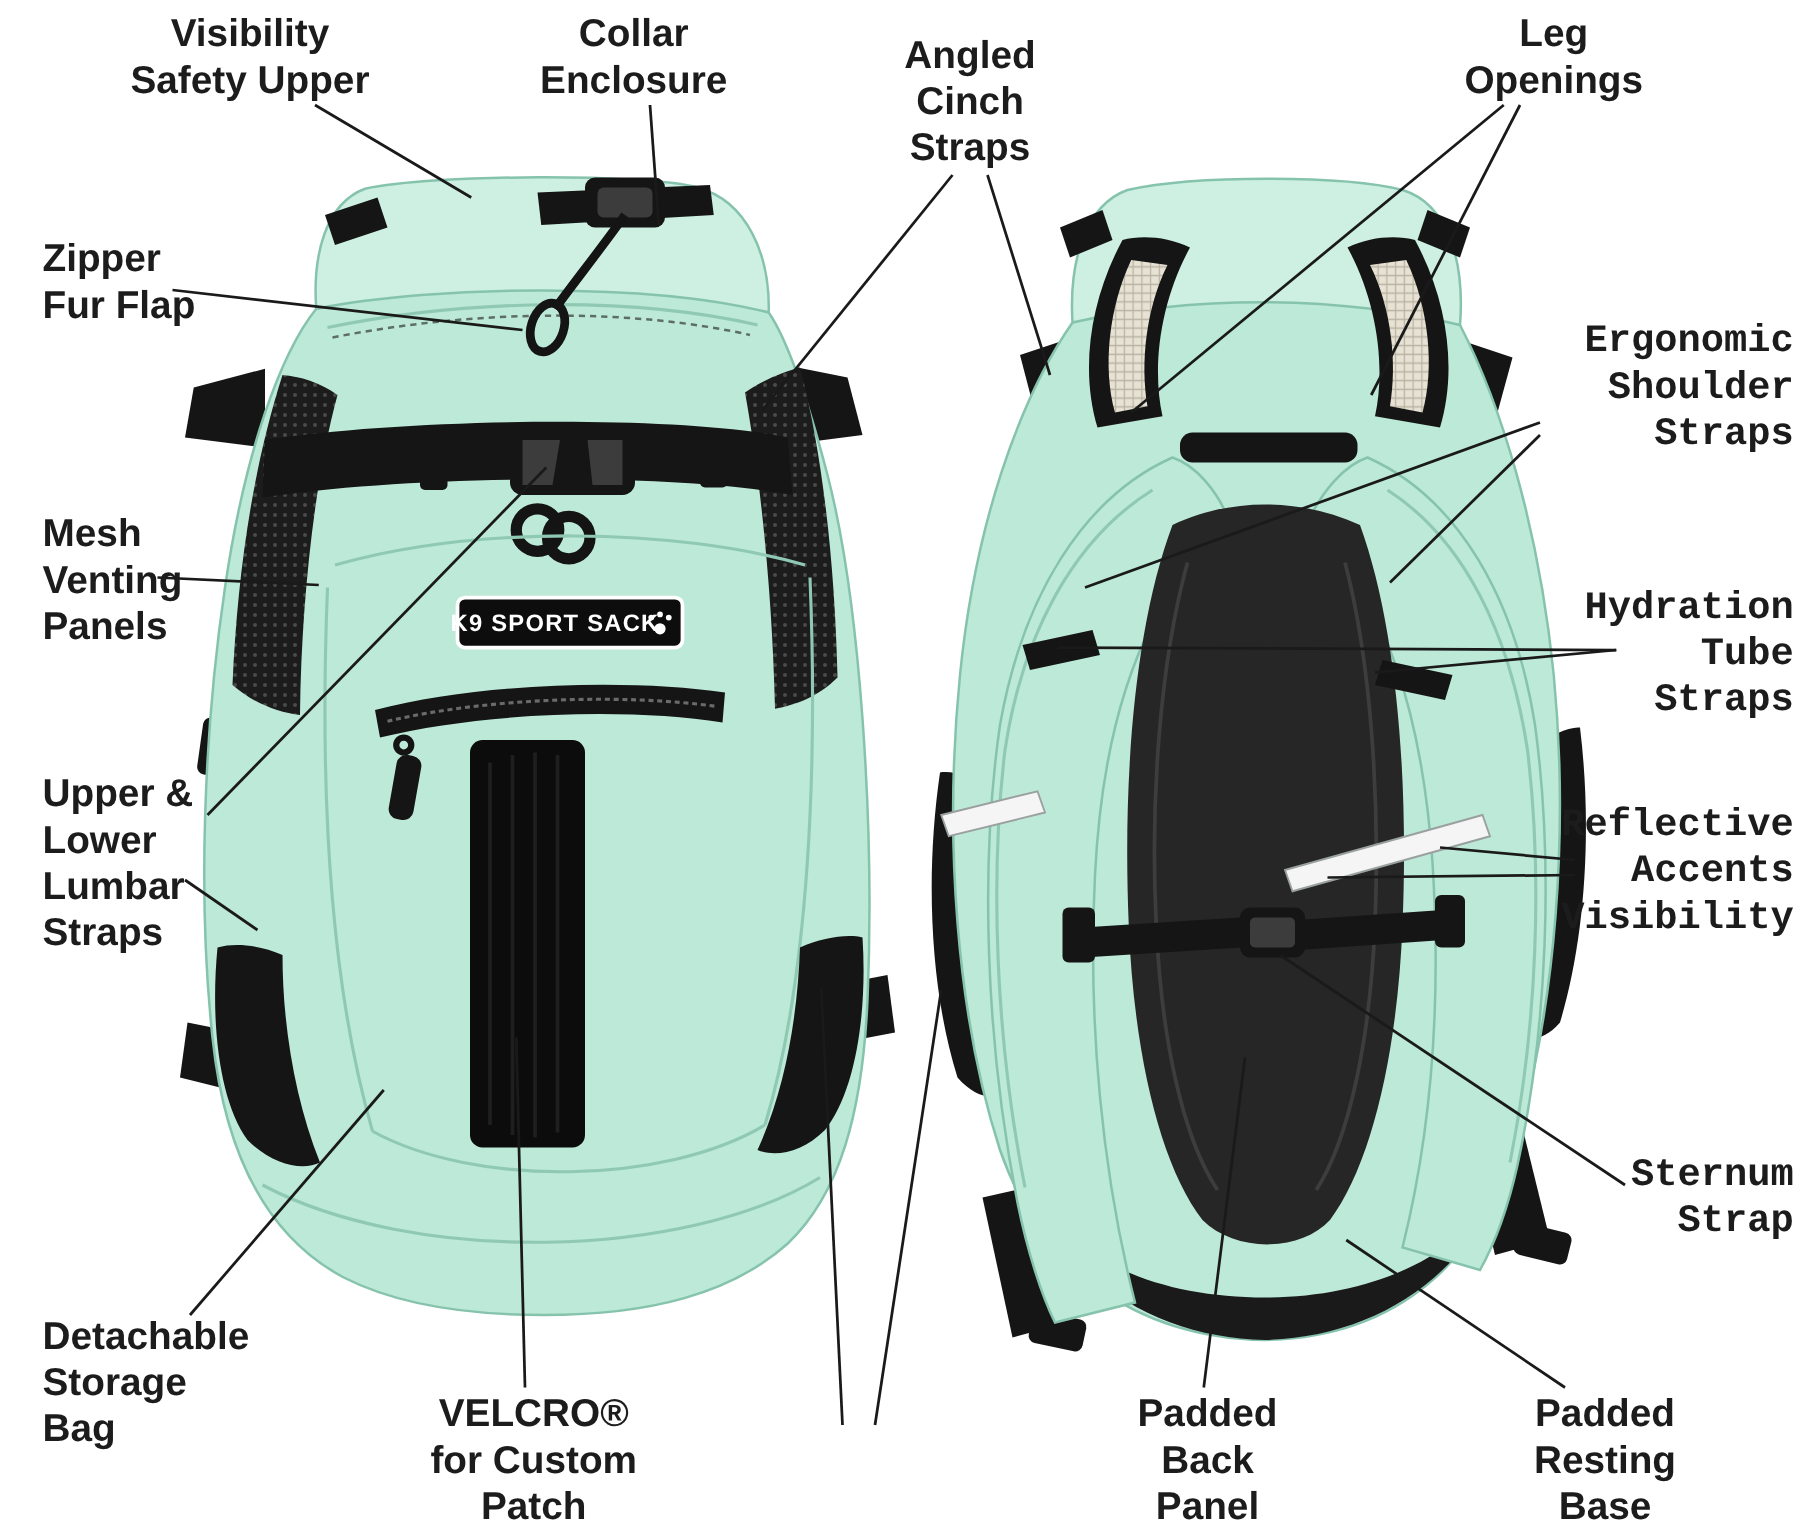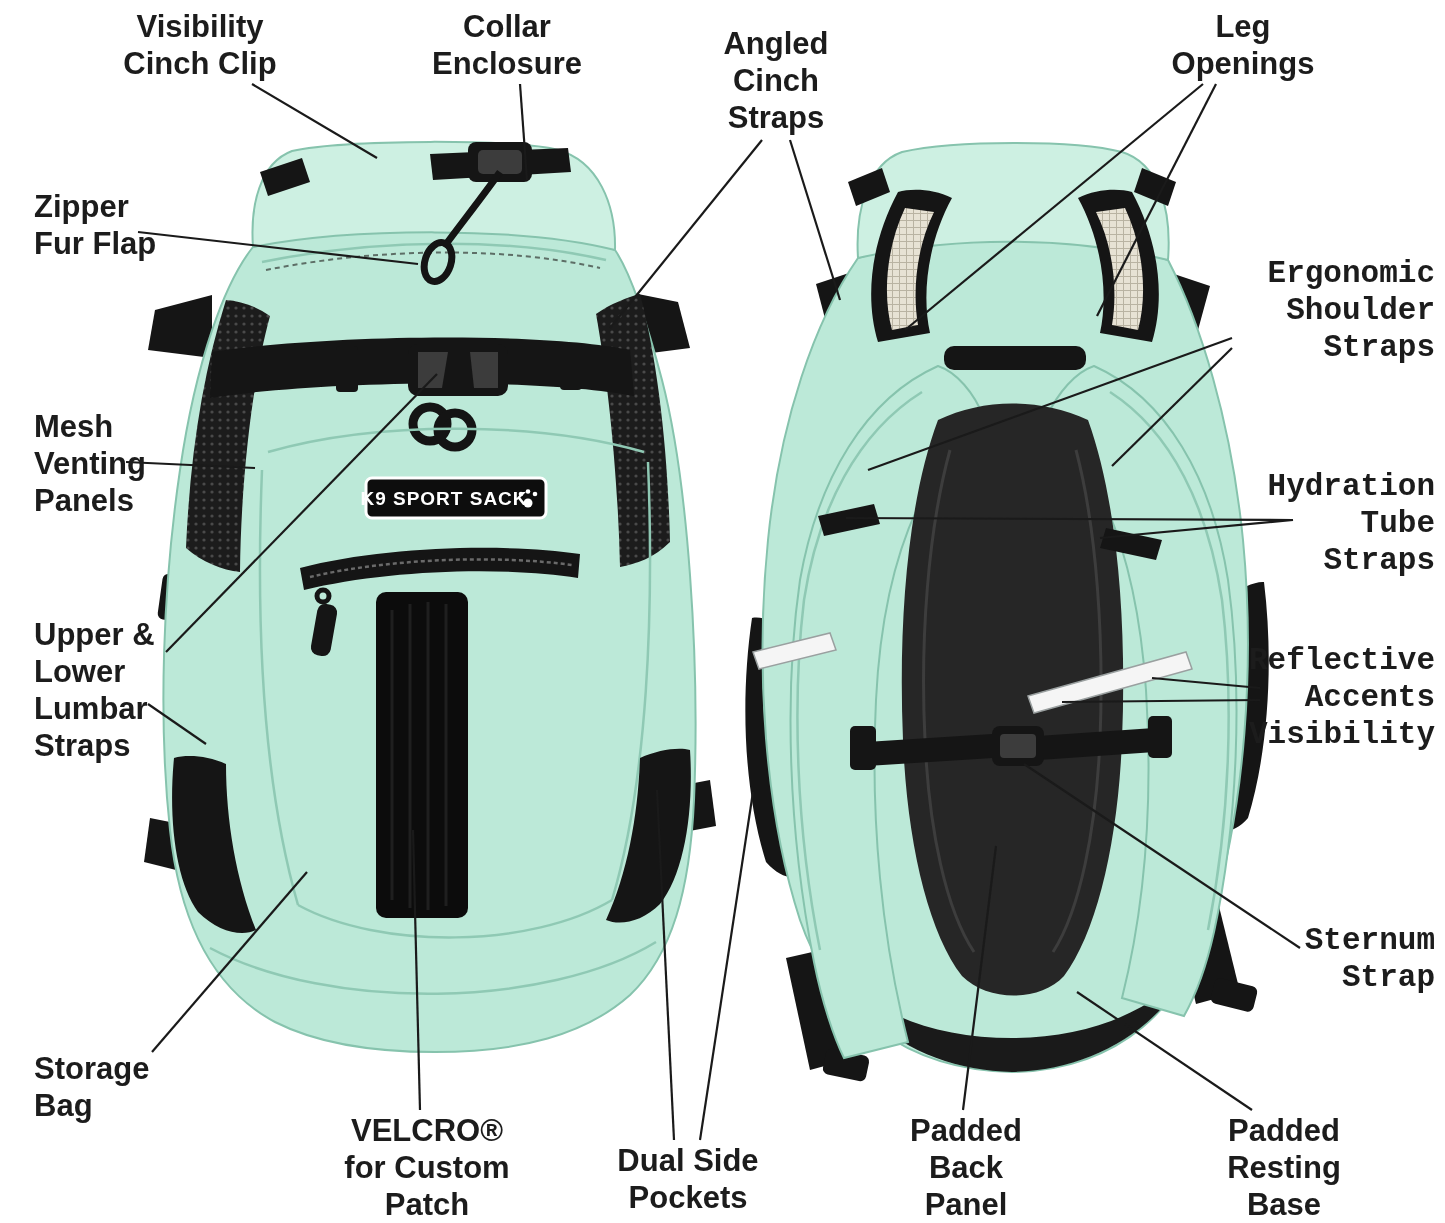--- a/index.html
+++ b/index.html
@@ -192,21 +192,21 @@
       <line x1="420" y1="1110" x2="413" y2="830"></line>
       <line x1="674" y1="1140" x2="657" y2="790"></line>
       <line x1="700" y1="1140" x2="753" y2="792"></line>
       <line x1="963" y1="1110" x2="996" y2="846"></line>
       <line x1="1252" y1="1110" x2="1077" y2="992"></line>
     </g>
   </svg>
 
   <div class="label align-center" style="left:100px;top:8px;width:200px">
       <div>Visibility</div>
-      <div>Cinch Clip</div>
+      <div>Safety Upper</div>
     </div>
   <div class="label align-center" style="left:407px;top:8px;width:200px">
       <div>Collar</div>
       <div>Enclosure</div>
     </div>
   <div class="label align-center" style="left:696px;top:25px;width:160px">
       <div>Angled</div>
       <div>Cinch</div>
       <div>Straps</div>
     </div>
@@ -242,32 +242,29 @@
   <div class="label align-right" style="left:1237px;top:642px;width:198px">
       <div>Reflective</div>
       <div>Accents</div>
       <div>Visibility</div>
     </div>
   <div class="label align-right" style="left:1237px;top:922px;width:198px">
       <div>Sternum</div>
       <div>Strap</div>
     </div>
   <div class="label align-left" style="left:8px;top:1050px;width:210px">
+      <div>Detachable</div>
       <div>Storage</div>
       <div>Bag</div>
     </div>
   <div class="label align-center" style="left:317px;top:1112px;width:220px">
       <div>VELCRO®</div>
       <div>for Custom</div>
       <div>Patch</div>
     </div>
-  <div class="label align-center" style="left:588px;top:1142px;width:200px">
-      <div>Dual Side</div>
-      <div>Pockets</div>
-    </div>
   <div class="label align-center" style="left:886px;top:1112px;width:160px">
       <div>Padded</div>
       <div>Back</div>
       <div>Panel</div>
     </div>
   <div class="label align-center" style="left:1204px;top:1112px;width:160px">
       <div>Padded</div>
       <div>Resting</div>
       <div>Base</div>
     </div>

